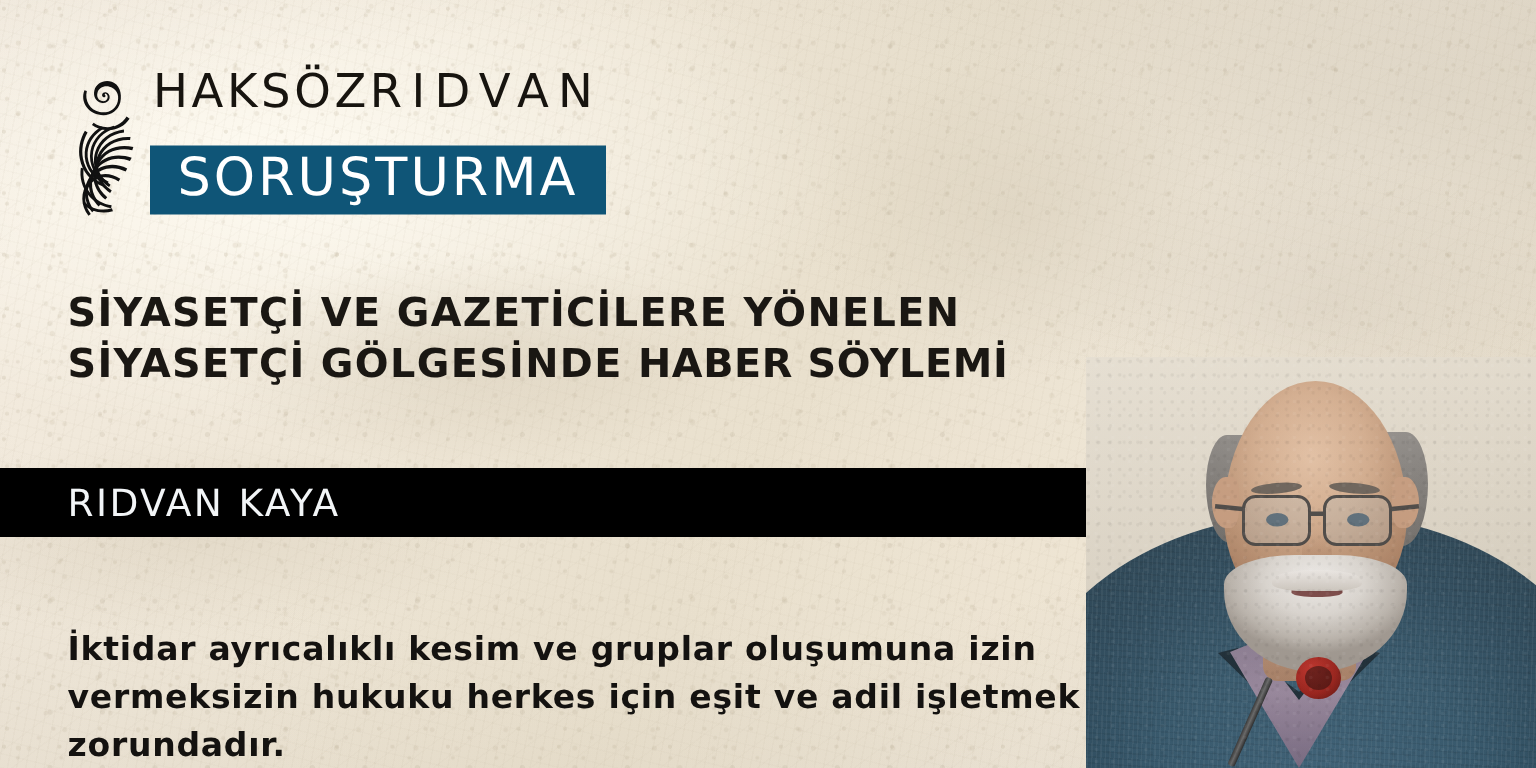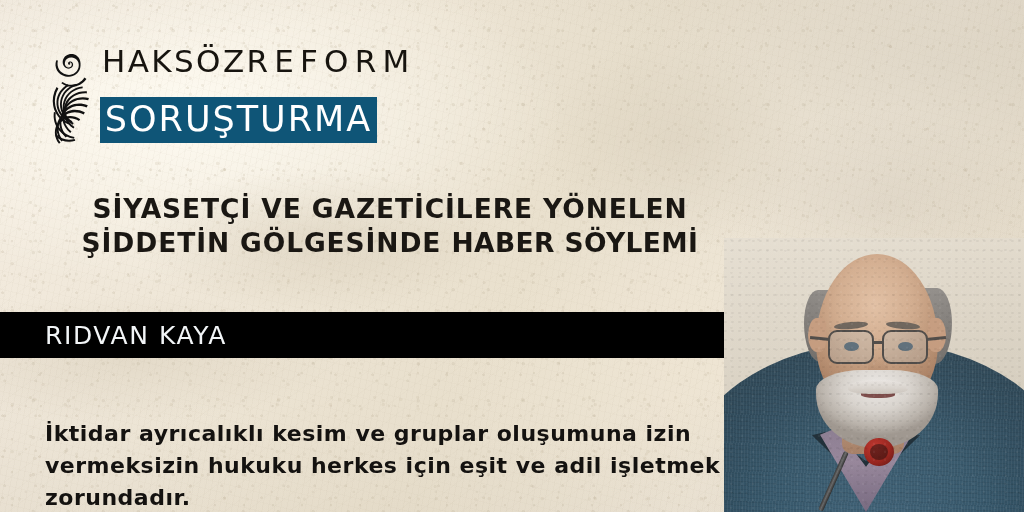--- a/index.html
+++ b/index.html
@@ -76,21 +76,21 @@
     color:#17140f;
     white-space:nowrap;
     font-family:"DejaVu Sans", sans-serif;
     font-weight:400;
   }
   #wordmark .wm-a { letter-spacing:2.4px;margin-top:36px; }
   #wordmark .wm-b { letter-spacing:6.2px; }
 
   #soristurma-bar {
     position:absolute; left:56px; top:53px;
-    width:277px; height:46px;
+    width:304px; height:46px;
     background:#0f5577;
     display:flex; align-items:center; justify-content:center;
   }
   #soristurma-text {
     font-family:"DejaVu Sans", sans-serif;
     font-size:35px; line-height:1;
     color:#ffffff;
     letter-spacing:2px;
     white-space:nowrap;
     padding-bottom:2px;
@@ -98,21 +98,20 @@
 
   
   #headline {
     position:absolute; left:45px; top:192px;
     width:690px;
     font-family:"DejaVu Sans", sans-serif;
     font-size:26.5px;
     line-height:34px;
     color:#1a1713;
     letter-spacing:.9px;
-    text-align:center;
   }
   #headline .hl-strong { font-weight:700; letter-spacing:.4px; }
 
   
   #author-bar {
     position:absolute; left:0; top:312px;
     width:810px; height:46px;
     background:#000000;
     display:flex; align-items:center;
   }
@@ -289,31 +288,31 @@
         <path d="M44.9 48.0c-10.3-2.4-19.9 1.5-24.4 9.6-4.7 8.4-2.3 18.8 5.7 25.4l1.3-1.5c-7.3-6.0-9.5-15.3-5.3-22.8 4.0-7.2 12.6-10.7 22.0-8.5l.7-2.2z"></path>
         <path d="M43.8 55.2c-9.9-3.7-19.8-.8-25.1 6.8-5.5 7.9-4.2 18.3 3.0 25.6l1.4-1.4c-6.5-6.6-7.6-15.8-2.7-22.9 4.8-6.8 13.6-9.3 22.2-5.9l1.2-2.2z"></path>
         <path d="M40.8 62.3c-9.0-4.6-18.5-2.7-24.1 4.3-5.8 7.2-5.5 17.3.7 24.9l1.5-1.3c-5.6-6.8-5.8-15.8-.7-22.1 5.0-6.2 13.4-7.8 21.6-3.7l1.0-2.1z"></path>
         <path d="M36.2 69.2c-7.7-5.0-16.2-3.9-21.4 2.3-5.3 6.4-5.2 15.5.2 22.3l1.5-1.2c-4.8-6.1-4.9-14.0-.3-19.6 4.6-5.5 12.0-6.4 18.8-2.0l1.2-1.8z"></path>
         <path d="M9.9 61.9c-1.0 6.6.8 13.1 5.0 18.3 3.8 4.7 9.2 7.7 15.2 8.6l.3-1.9c-5.5-.8-10.5-3.6-14.0-7.9-3.8-4.7-5.5-10.6-4.6-16.6l-1.9-.5z"></path>
         <path d="M30.6 88.9c-6.8 2.0-13.6.3-18.0-4.3l-1.4 1.3c4.9 5.2 12.6 7.1 20.1 4.9l-.7-1.9z"></path>
       </g>
     </svg>
 
     <div id="wordmark">
-      <span class="wm-a">HAKSÖZ</span><span class="wm-b">REFORM</span>
+      <span class="wm-a">HAKSÖZ</span><span class="wm-b">RIDVAN</span>
     </div>
 
     <div id="soristurma-bar">
       <span id="soristurma-text">SORUŞTURMA</span>
     </div>
   </div>
 
   <h1 id="headline">
     <span>SİYASETÇİ VE GAZETİCİLERE YÖNELEN</span><br>
-    <span>ŞİDDETİN GÖLGESİNDE </span><span class="hl-strong">HABER SÖYLEMİ</span>
+    <span>SİYASETÇİ GÖLGESİNDE </span><span class="hl-strong">HABER SÖYLEMİ</span>
   </h1>
 
   <div id="author-bar">
     <span id="author-name">RIDVAN KAYA</span>
   </div>
 
   <blockquote id="quote">İktidar ayrıcalıklı kesim ve gruplar oluşumuna izin vermeksizin hukuku herkes için eşit ve adil işletmek zorundadır.</blockquote>
 
   <div id="portrait">
     <div class="p-layer p-wall"></div>

